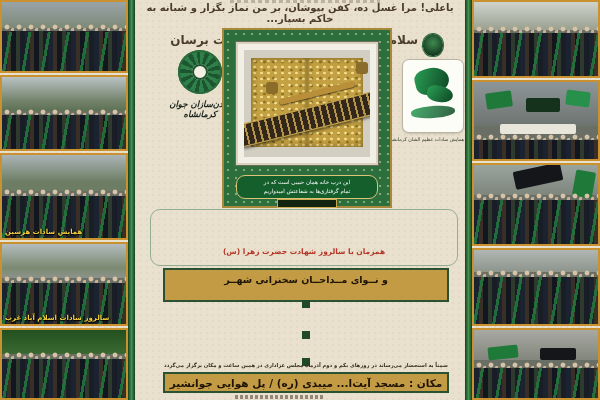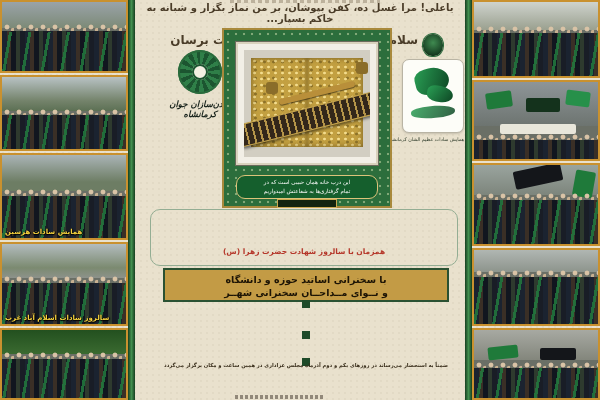--- a/index.html
+++ b/index.html
@@ -203,27 +203,27 @@
       <div>این درب خانه همان حبیبی است که در</div>
       <div>تمام گرفتاری‌ها به شفاعتش امیدواریم</div>
     </div>
     <div class="plaque"></div>
   </div>
 
   <div class="titleframe"></div>
   <div class="subtitle">همزمان با سالروز شهادت حضرت زهرا (س)</div>
 
   <div class="rowbox gold rA">
-    <div class="bl">با سخنرانی اساتید حوزه و دانشگاه</div>
     <div class="bl">و نــوای مــداحــان سخنرانی شهــر</div>
   </div>
   <div class="sq" style="top:300px;"></div>
 
   <div class="sq" style="top:331px;"></div>
 
   <div class="sq" style="top:358px;"></div>
 
   <div class="note">ضمناً به استحضار می‌رساند در روزهای یکم و دوم آذرماه مجلس عزاداری در همین ساعت و مکان برگزار می‌گردد</div>
 
+  <div class="rowbox gold rD">مکان : مسجد آیت‌ا... میبدی (ره) / پل هوایی جوانشیر</div>
 
   <div class="bottomcut"></div>
 
 </div>
 
 </body></html>

